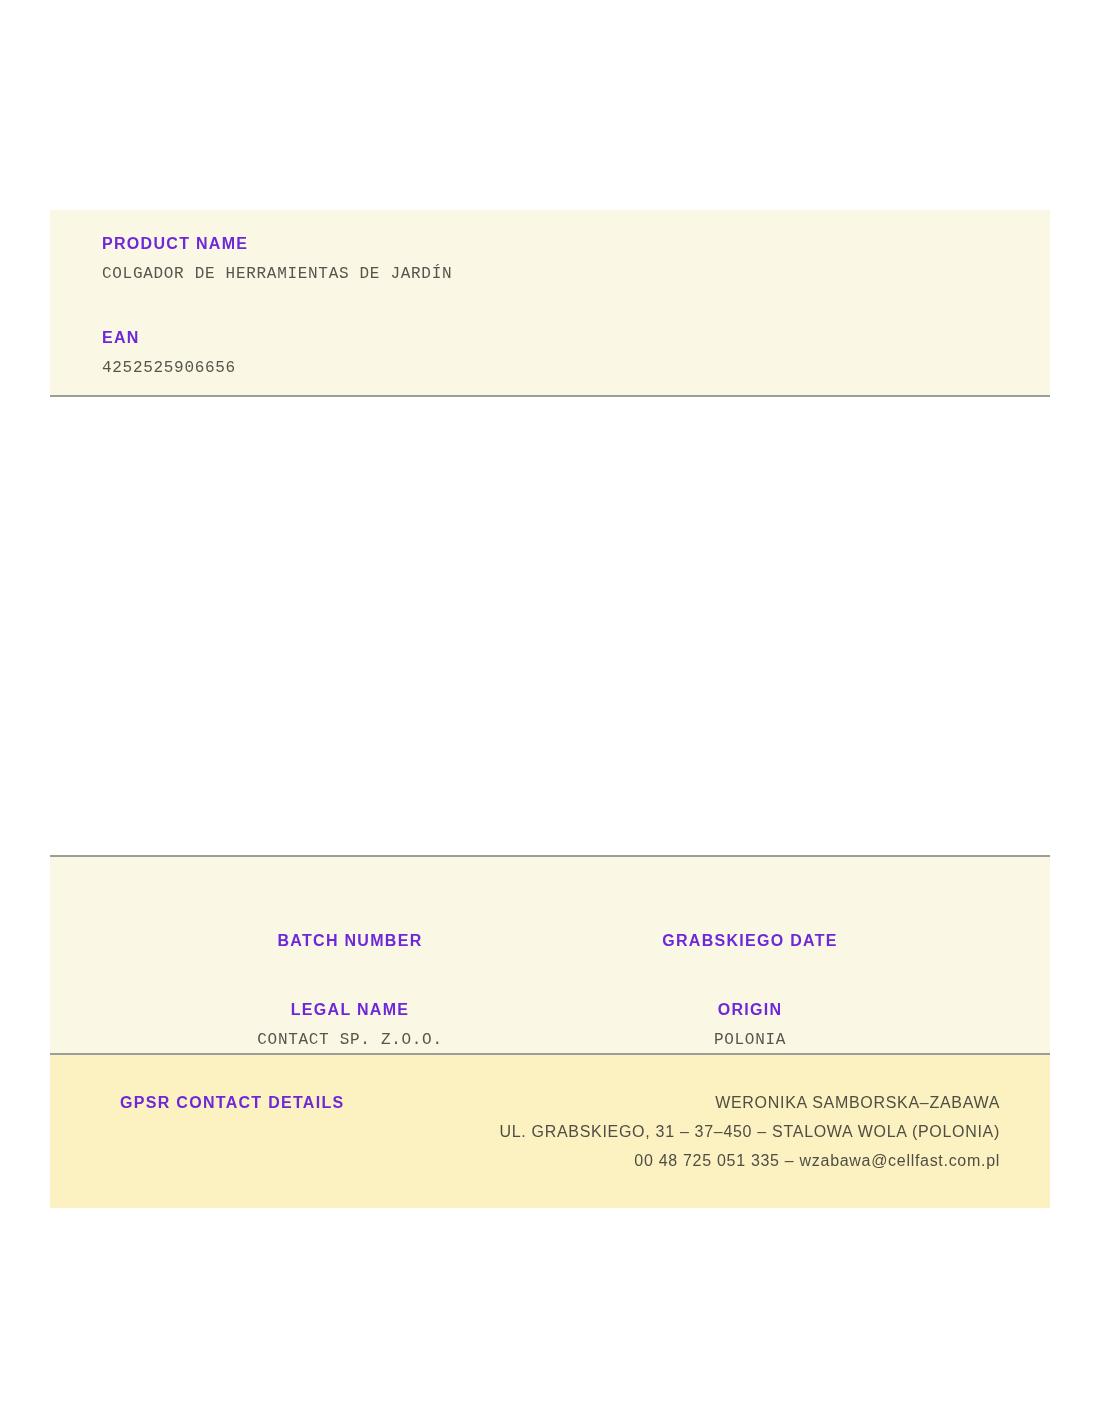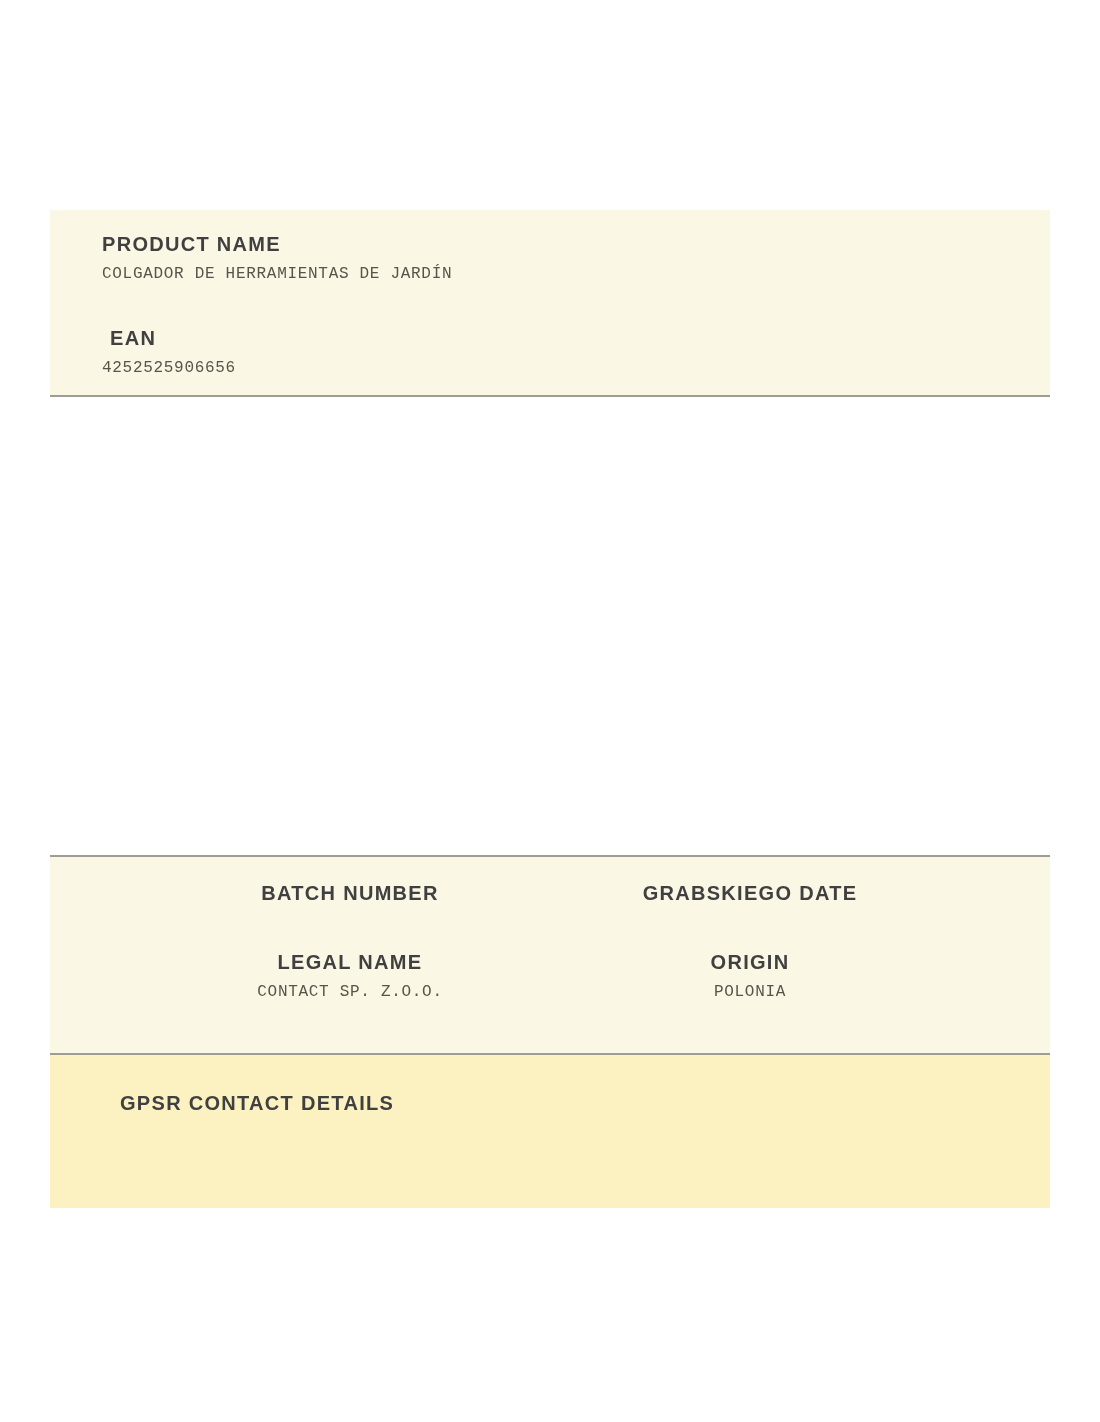--- a/index.html
+++ b/index.html
@@ -38,41 +38,41 @@
   .panel-gpsr {
     top: 1055px;
     height: 153px;
     background: #fbf1c1;
     padding: 40px 50px 0 70px;
     display: flex;
     justify-content: space-between;
     align-items: flex-start;
   }
   .label {
-    font-size: 20px;
+    font-size: 16px;
     line-height: 16px;
     font-weight: 700;
     letter-spacing: 1.3px;
-    color: #404040;
+    color: #6d28d9;
   }
   .value {
     font-size: 16px;
     line-height: 16px;
     font-weight: 400;
     letter-spacing: 0.7px;
     color: #57554b;
     margin-top: 14px;
     font-family: Liberation Mono, monospace;
   }
   .gap {
     margin-top: 48px;
-    margin-left: 8px;
   }
   .row {
     display: flex;
+    margin-top: 48px;
   }
   .col {
     width: 50%;
     text-align: center;
   }
   .row2 {
     margin-top: 53px;
   }
   .contact {
     text-align: right;
@@ -115,15 +115,20 @@
       </div>
       <div class="col">
         <div class="label">ORIGIN</div>
         <div class="value">POLONIA</div>
       </div>
     </div>
   </section>
 
   <section class="panel panel-gpsr">
     <div class="label">GPSR CONTACT DETAILS</div>
+    <div class="contact">
+      <div class="cline">WERONIKA SAMBORSKA–ZABAWA</div>
+      <div class="cline">UL. GRABSKIEGO, 31 – 37–450 – STALOWA WOLA (POLONIA)</div>
+      <div class="cline">00 48 725 051 335 – wzabawa@cellfast.com.pl</div>
+    </div>
   </section>
 
 </div>
 
 </body></html>

